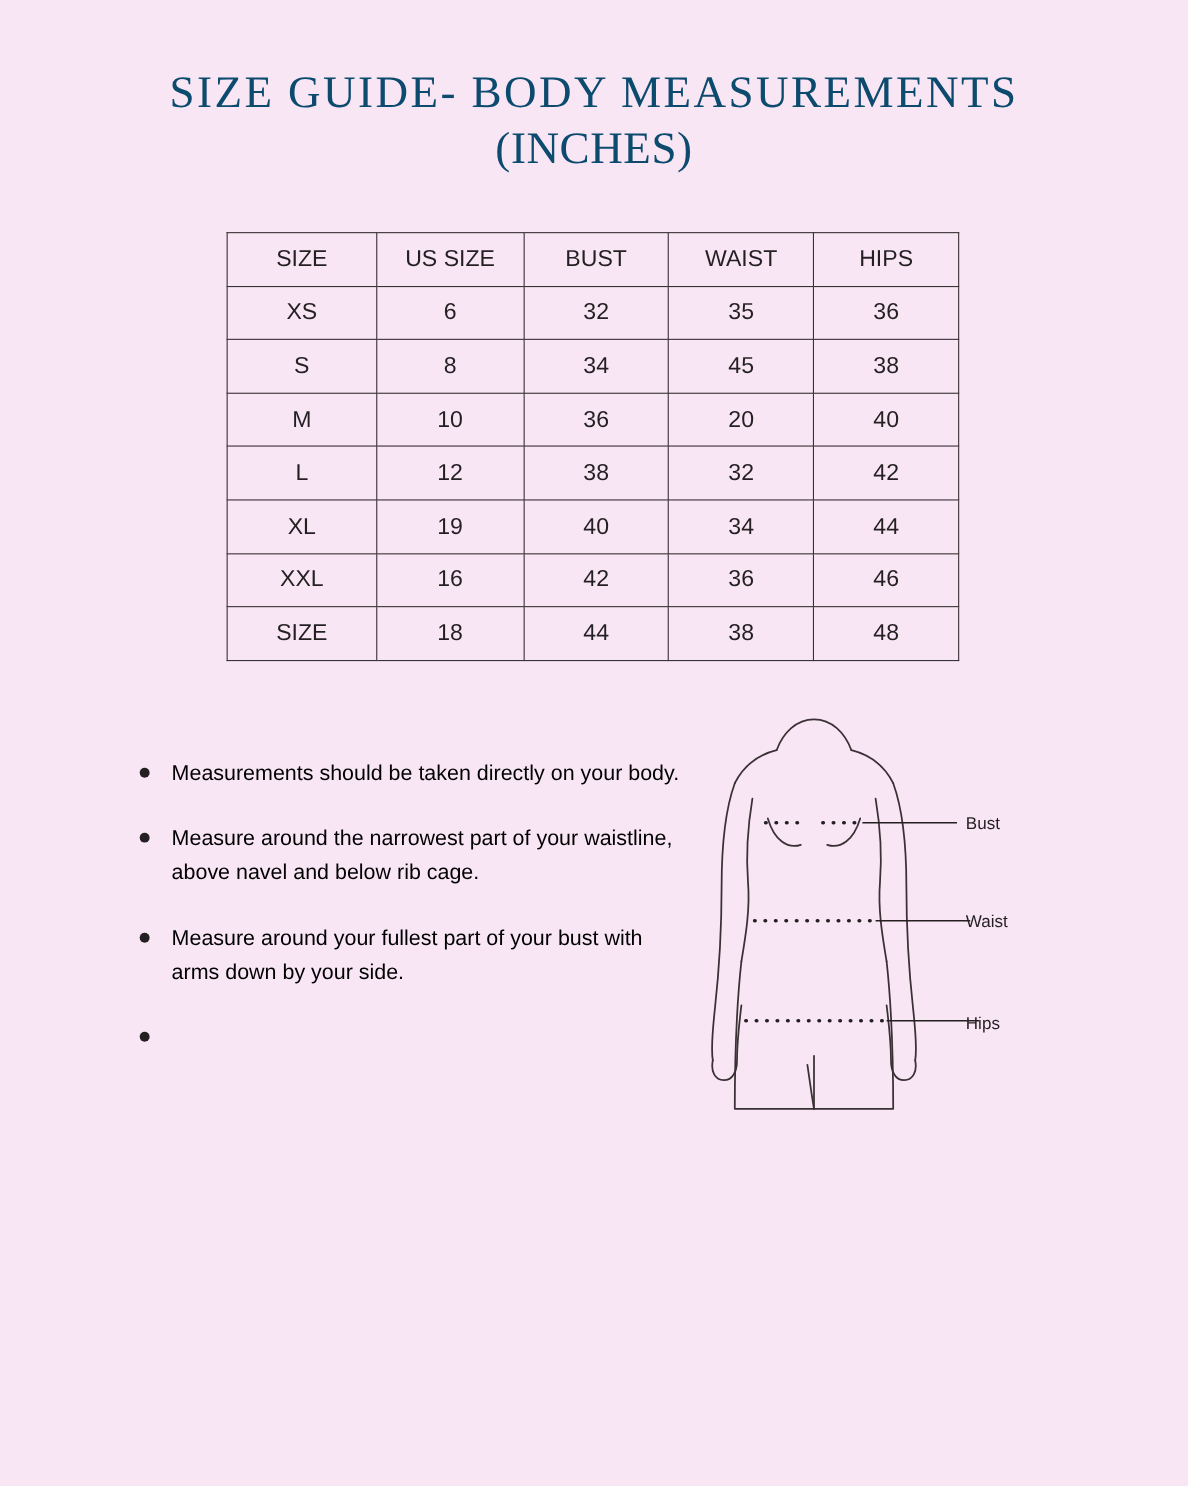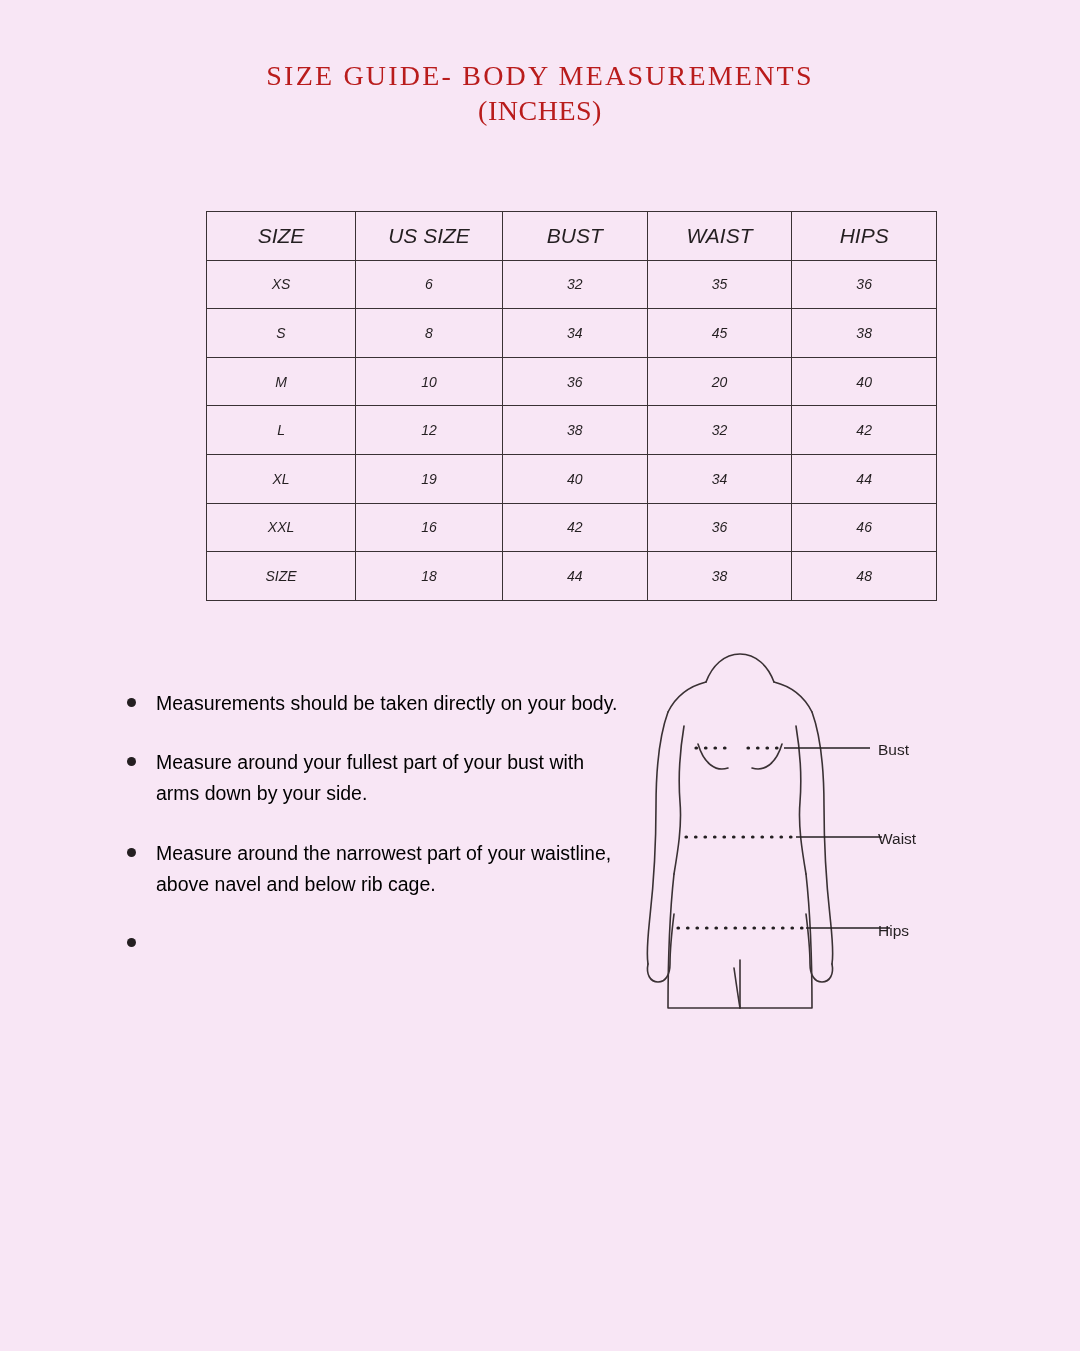--- a/index.html
+++ b/index.html
@@ -19,45 +19,44 @@
   }
 
   
   .title {
     position: absolute;
     top: 58px;
     left: 0;
     width: 1080px;
     text-align: center;
     font-family: "Liberation Serif", serif;
-    font-size: 28px;
+    font-size: 41px;
     line-height: 1.25;
     letter-spacing: 1.2px;
-    color: #b91c1c;
+    color: #0c4a6e;
     font-weight: 400;
   }
   .title .line1 { display: block; letter-spacing: 2.2px; }
   .title .line2 { display: block; letter-spacing: 0.5px; }
 
   
   .size-table {
     position: absolute;
     top: 211px;
     left: 206px;
-    width: 731px;
+    width: 666px;
     border-collapse: collapse;
     background: transparent;
-    font-style: italic;
   }
   .size-table th, .size-table td {
     border: 1px solid #3a3134;
     height: 48.6px;
     text-align: center;
     vertical-align: middle;
-    font-size: 14px;
+    font-size: 21px;
     font-weight: 400;
     color: #241f21;
     padding: 0;
     font-family: "Liberation Sans", sans-serif;
   }
   .size-table th { font-size: 21px; }
   .col-size   { width: 136px; }
   .col-ussize { width: 134px; }
   .col-bust   { width: 132px; }
   .col-waist  { width: 132px; }
@@ -190,25 +189,25 @@
     </tbody>
   </table>
 
   <ul class="tips">
     <li>
       <span class="dot"></span>
       <span>Measurements should be taken directly on your body.</span>
     </li>
     <li>
       <span class="dot"></span>
+      <span>Measure around the narrowest part of your waistline, above navel and below rib cage.</span>
+    </li>
+    <li>
+      <span class="dot"></span>
       <span>Measure around your fullest part of your bust with arms down by your side.</span>
-    </li>
-    <li>
-      <span class="dot"></span>
-      <span>Measure around the narrowest part of your waistline, above navel and below rib cage.</span>
     </li>
     <li>
       <span class="dot"></span>
     </li>
   </ul>
 
   <div class="figure">
     <svg width="340" height="430" viewBox="0 0 340 430">
       <g fill="none" stroke="#3a3134" stroke-width="1.6" stroke-linecap="round" stroke-linejoin="round">
 

